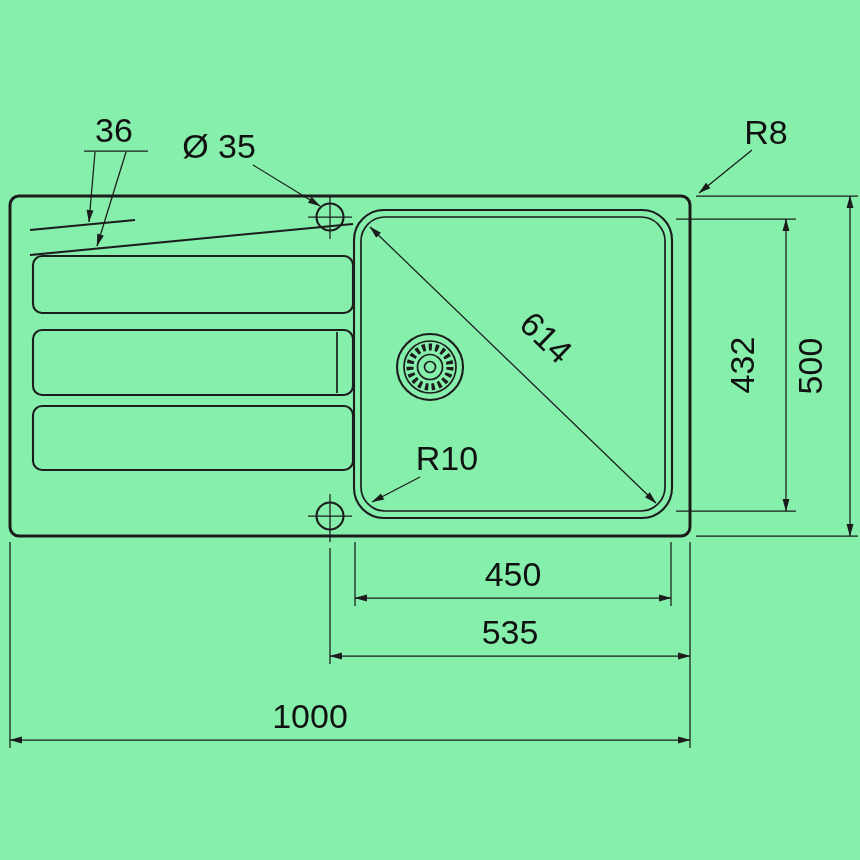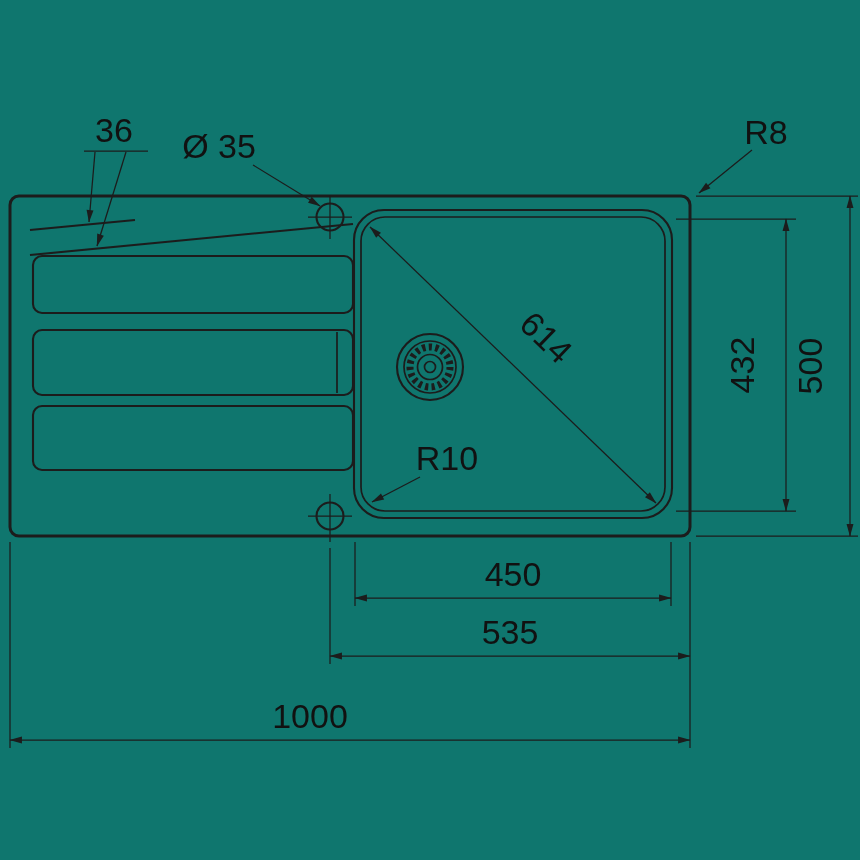--- a/index.html
+++ b/index.html
@@ -1,17 +1,17 @@
 <!DOCTYPE html>
 <html style="--ink: #1c1c1c; --text: #111111;"><head>
 <meta charset="utf-8">
 <style>
   :root { --ink:#1c1c1c; --text:#111111; }
   html,body { margin:0; padding:0; background:#ffffff; }
-  .stage { width:860px; height:860px; position:relative; background:#0f766e; overflow:hidden; }
+  .stage { width:860px; height:860px; position:relative; background:#86efac; overflow:hidden; }
   svg { display:block; }
   .outline      { fill:none; stroke:var(--ink); stroke-width:3;   stroke-linejoin:round; }
   .feature      { fill:none; stroke:var(--ink); stroke-width:2.1; stroke-linejoin:round; }
   .feature-thin { fill:none; stroke:var(--ink); stroke-width:1.7; }
   .thin         { fill:none; stroke:var(--ink); stroke-width:1.25; }
   .strainer     { fill:none; stroke:var(--ink); stroke-width:7; stroke-dasharray:3.2 3.4; }
   .dim-text { font-family:"Liberation Sans","DejaVu Sans",sans-serif; font-size:34px; fill:var(--text); }
   .mid { text-anchor:middle; }
   .arrowhead { fill:var(--ink); }
 </style>

